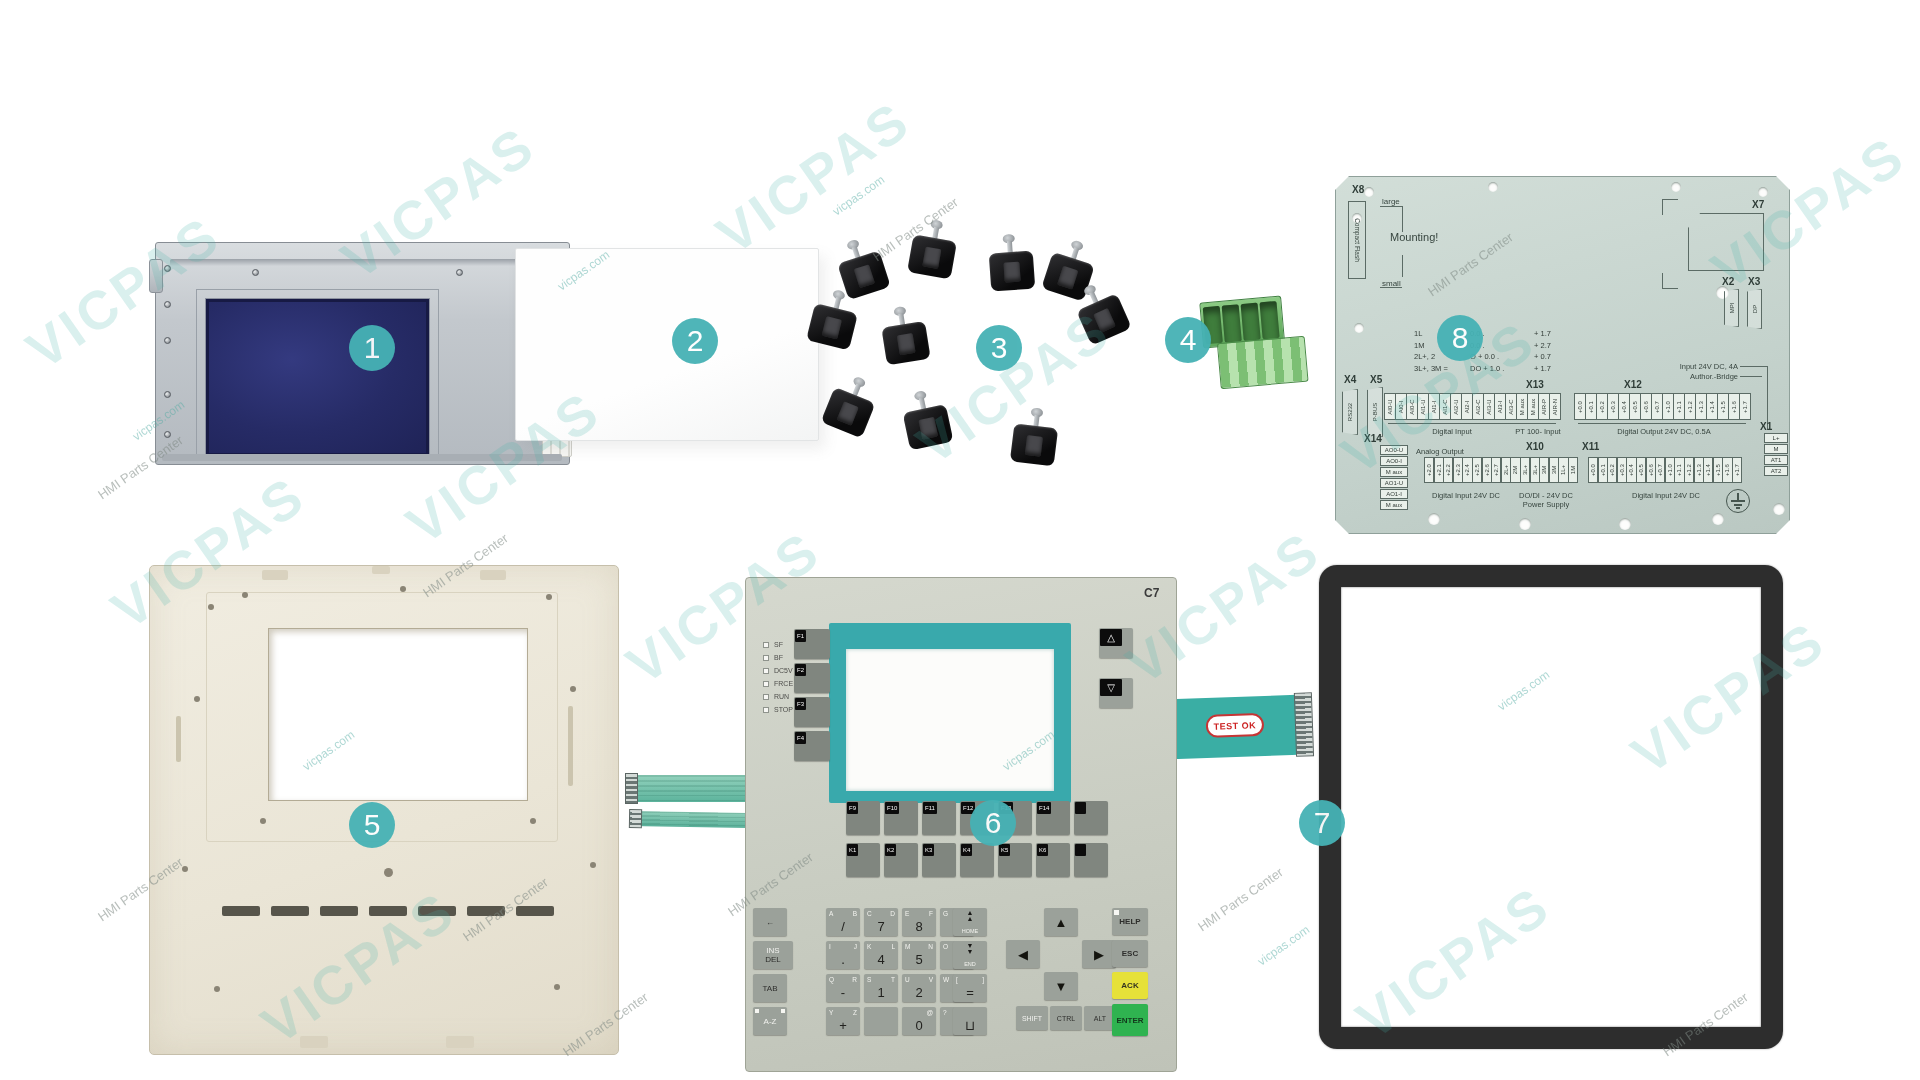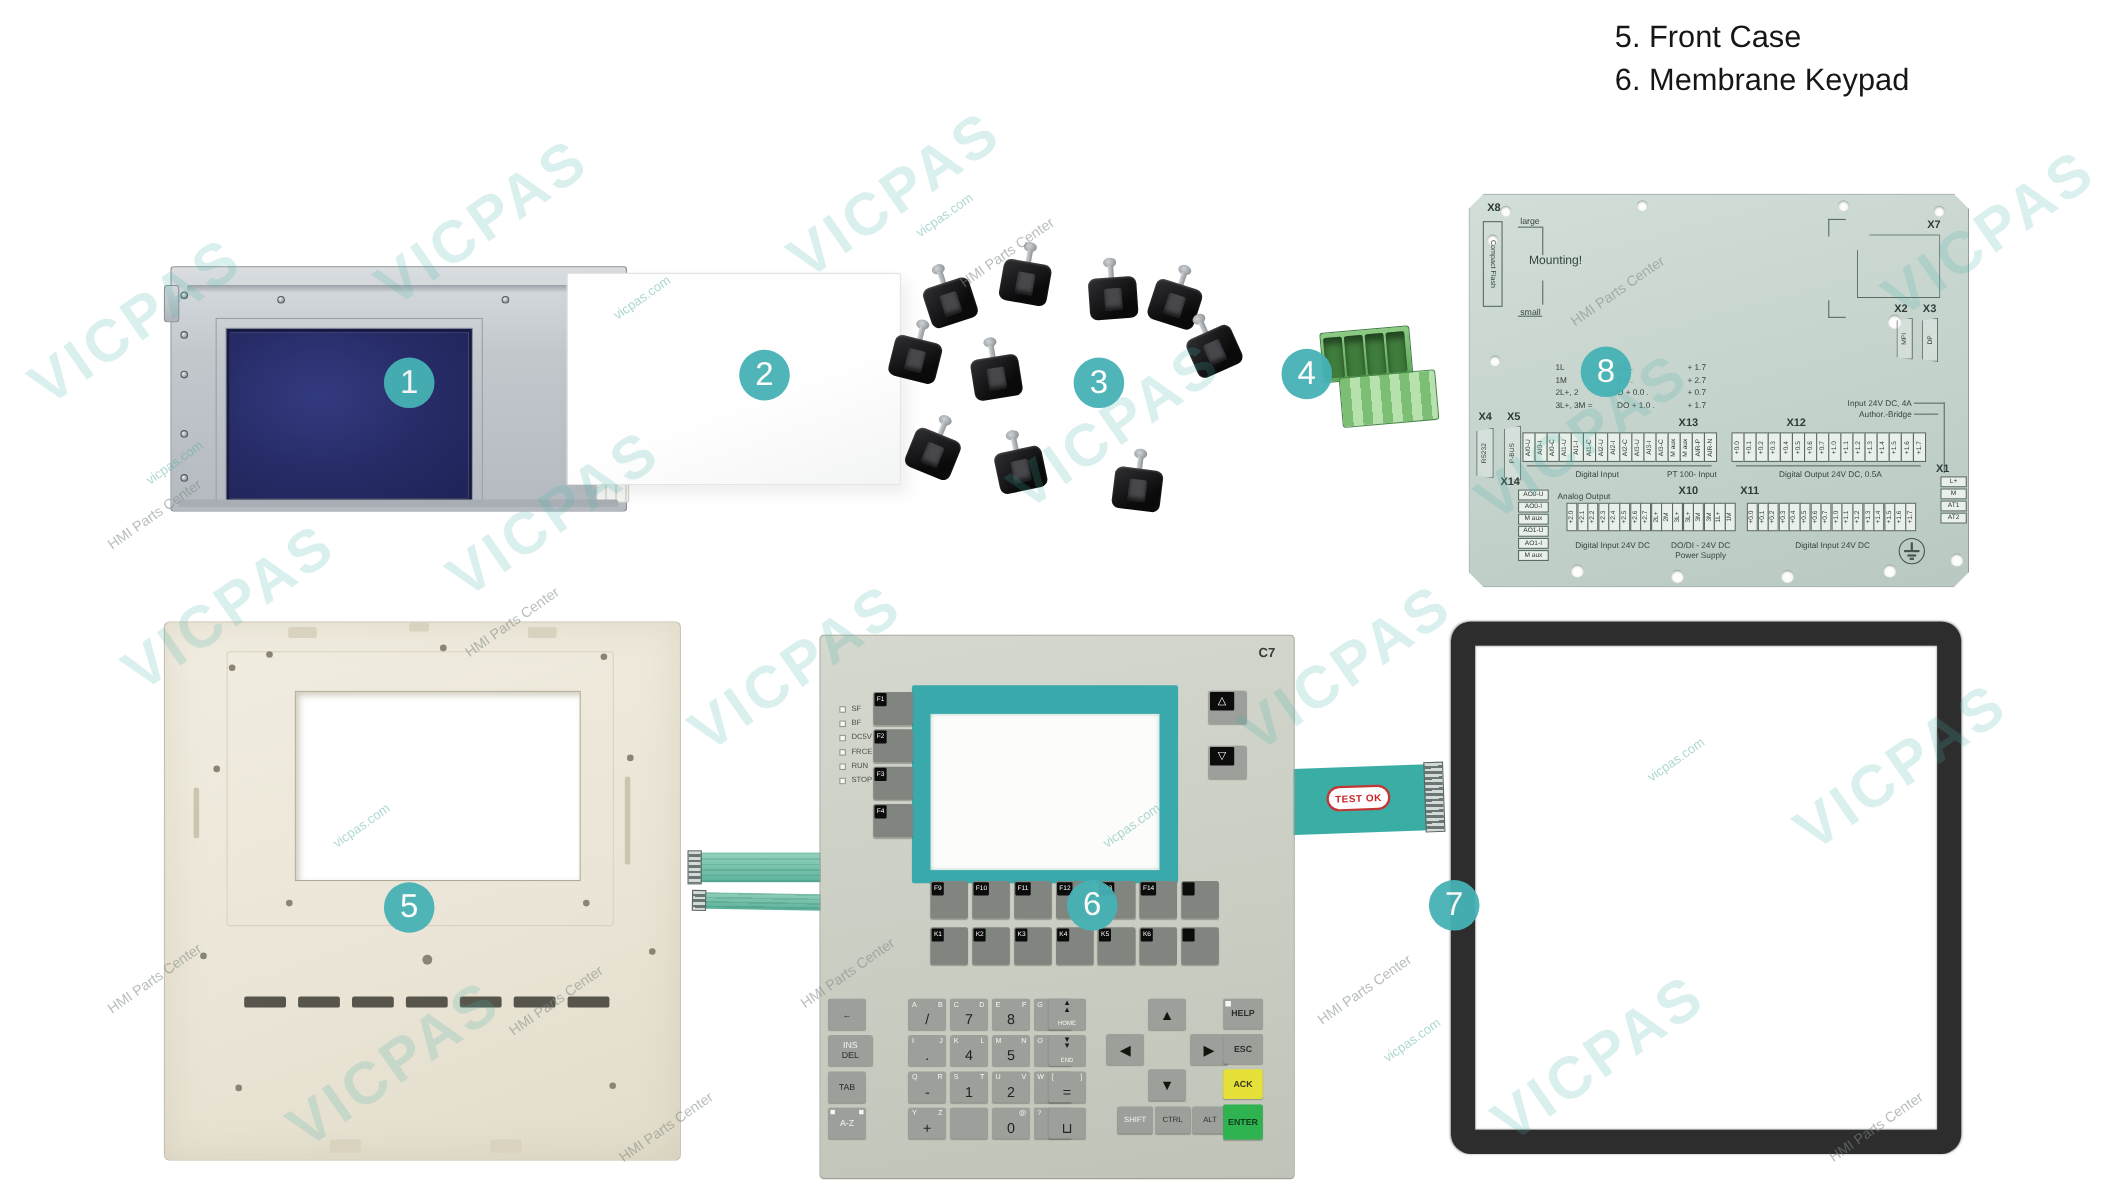--- a/index.html
+++ b/index.html
@@ -179,24 +179,20 @@
       border:22px solid #2d2d2d;border-radius:18px;background:transparent;
       box-shadow:inset 0 0 2px rgba(0,0,0,.6), 0 0 2px rgba(0,0,0,.4);}
 </style>
 </head>
 <body>
 
 <div id="stage">
 
   <div id="legend">
       <div class="leg-col" style="left: 727px;">
-      </div>
-      <div class="leg-col" style="left: 1468px;">
-        <div class="leg-item">5. Front Case</div>
-        <div class="leg-item">6. Membrane Keypad</div>
       </div>
     </div>
 
   <div id="lcd">
     <div class="lcd-groove"></div>
     <div class="lcd-step"></div>
     <div class="lcd-screen"></div>
     <div class="scr" style="left:8px;top:22px"></div>
     <div class="scr" style="left:8px;top:58px"></div>
     <div class="scr" style="left:8px;top:94px"></div>

